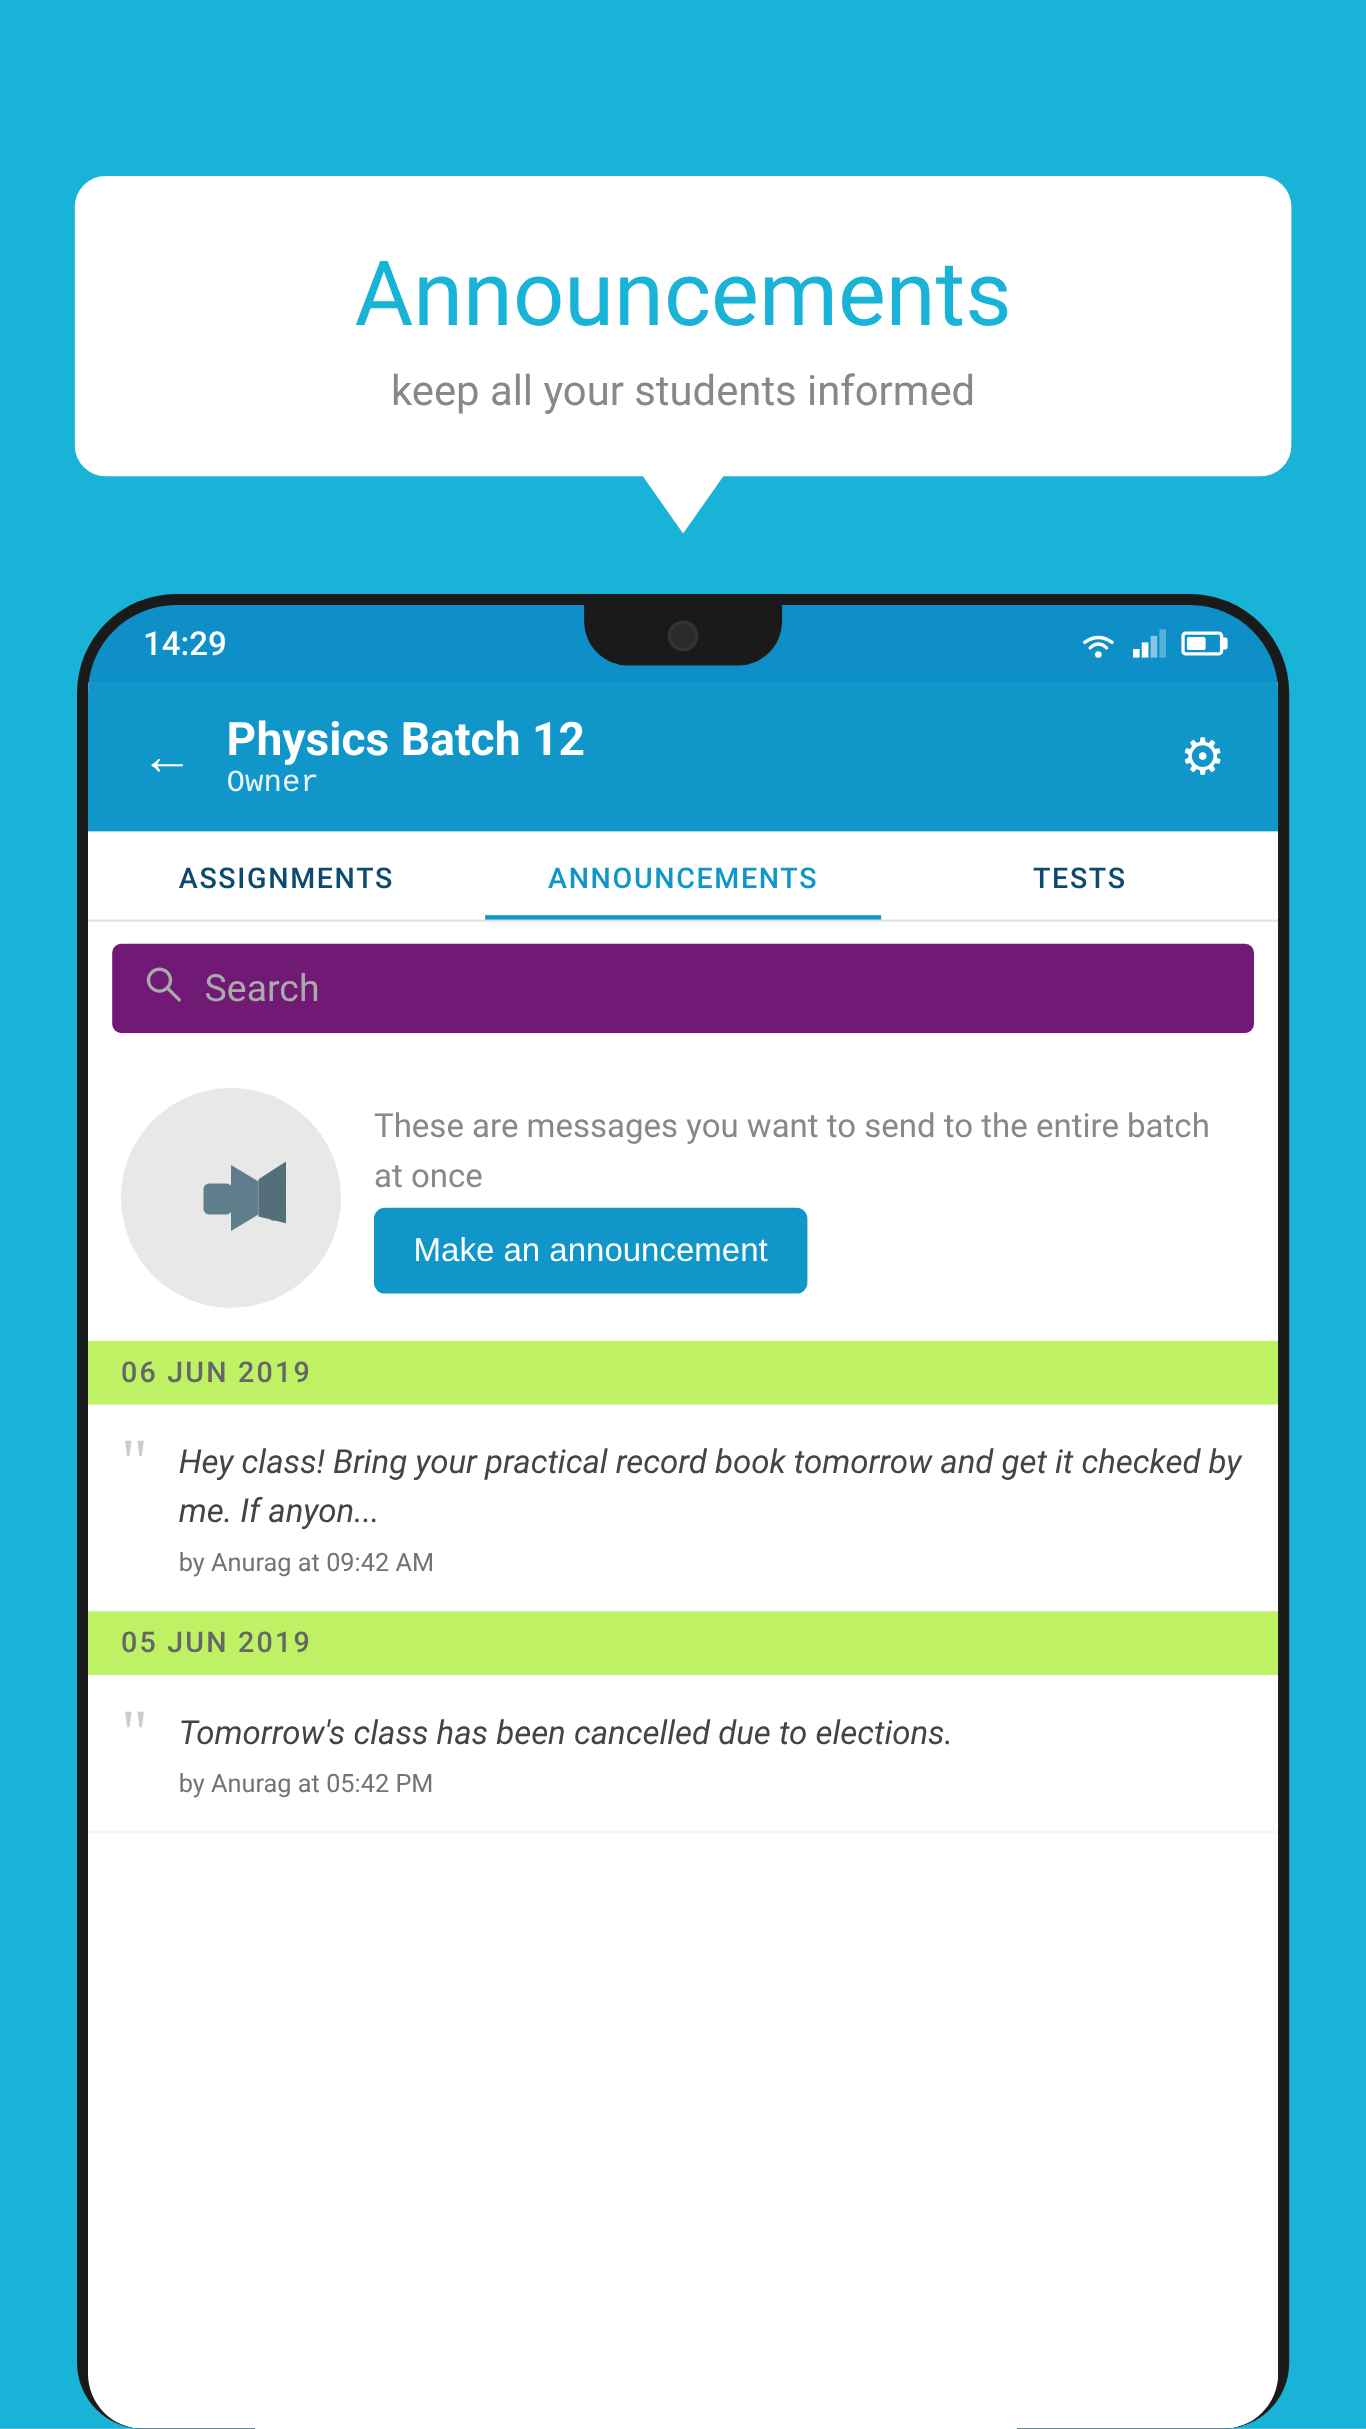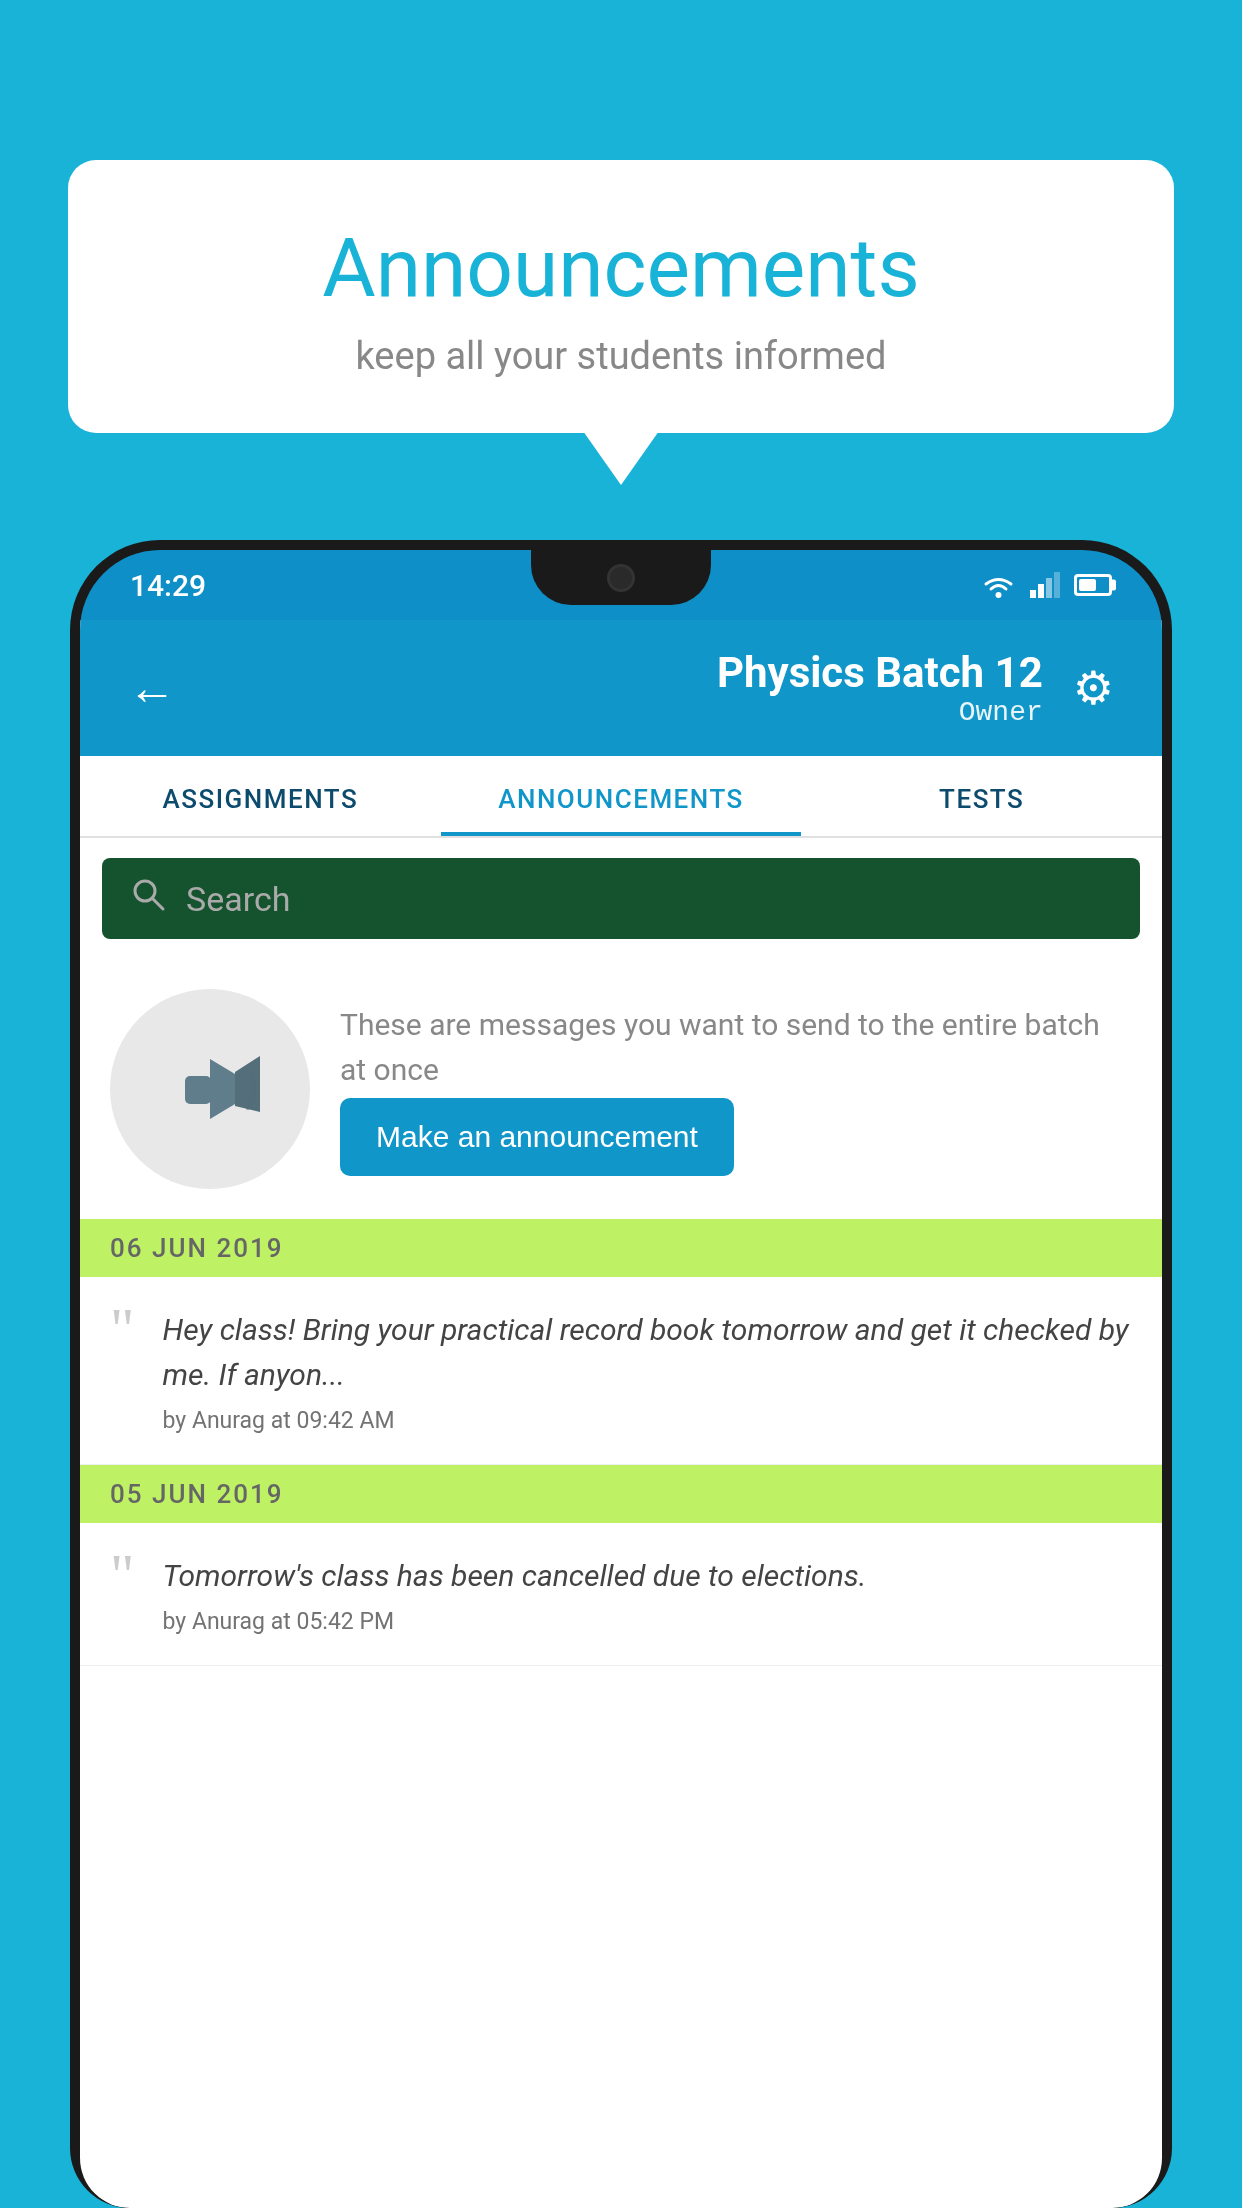--- a/index.html
+++ b/index.html
@@ -188,21 +188,21 @@
     .back-arrow {
       color: white;
       font-size: 48px;
       cursor: pointer;
       margin-right: 30px;
       line-height: 1;
     }
 
     .app-bar-title-group {
       flex: 1;
-      text-align: right;
+      text-align: left;
     }
 
     .app-bar-title {
       color: white;
       font-size: 42px;
       font-weight: 700;
     }
 
     .app-bar-subtitle {
       color: rgba(255,255,255,0.9);
@@ -254,21 +254,21 @@
     }
 
     
     .search-container {
       padding: 20px 22px;
       background: white;
       flex-shrink: 0;
     }
 
     .search-box {
-      background: #14532d;
+      background: #701a75;
       border-radius: 8px;
       display: flex;
       align-items: center;
       padding: 18px 28px;
     }
 
     .search-icon-wrap {
       color: #aaa;
       font-size: 36px;
       margin-right: 20px;

